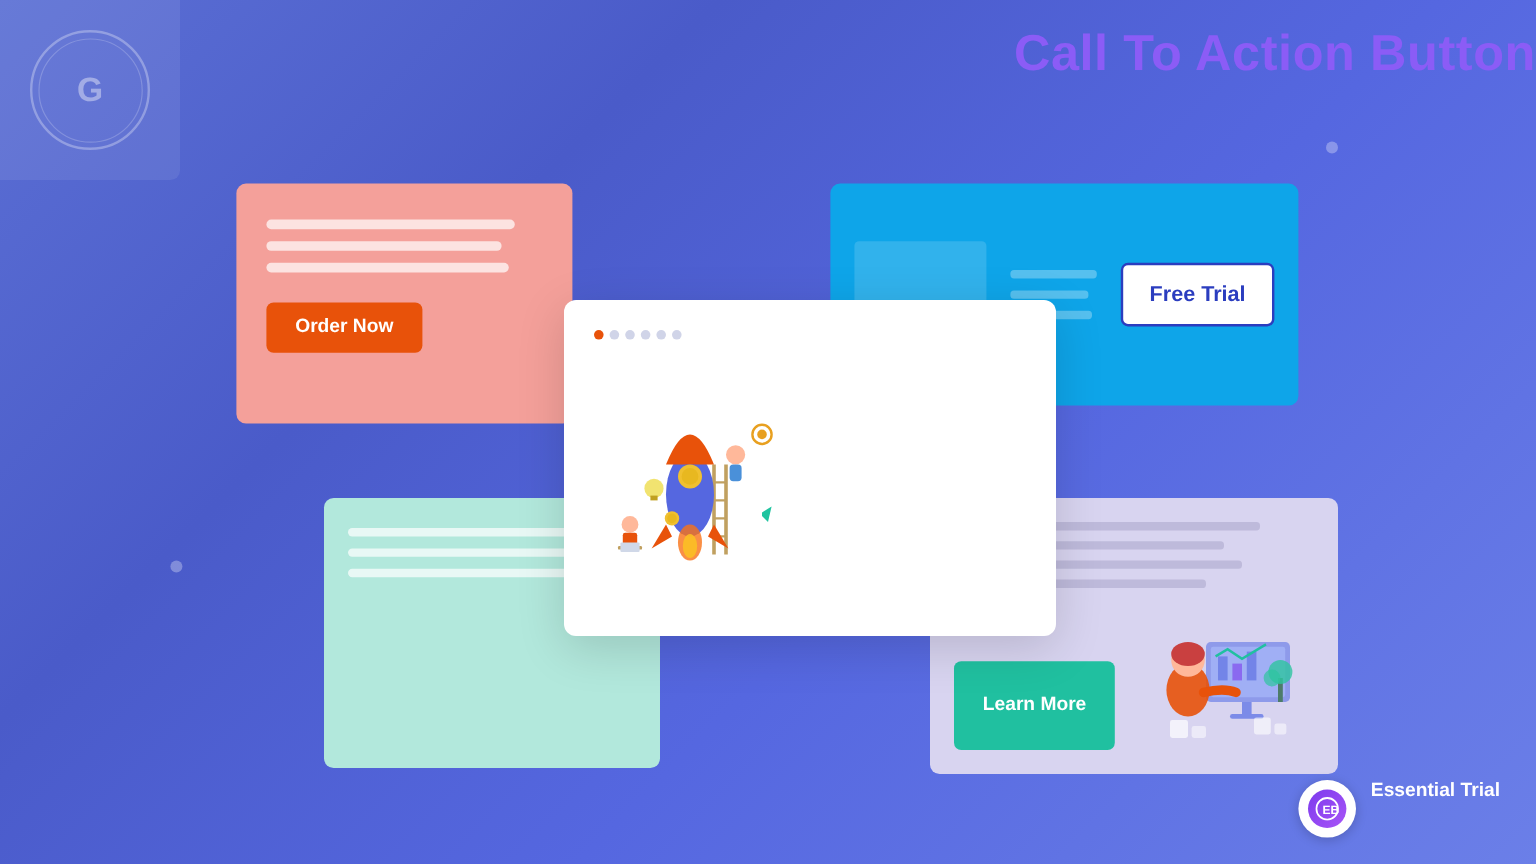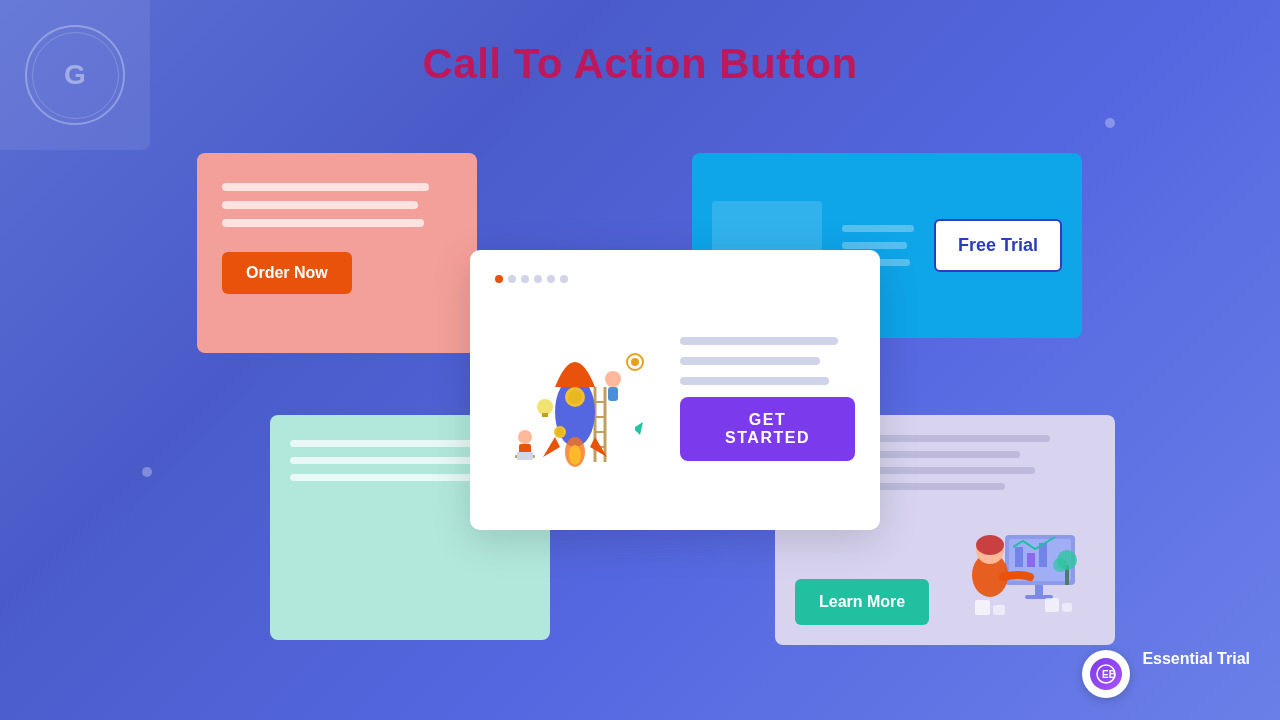--- a/index.html
+++ b/index.html
@@ -14,25 +14,25 @@
 
     
     .dot {
       position: absolute;
       border-radius: 50%;
       background: rgba(255,255,255,0.3);
     }
 
     
     .page-title {
-      text-align: center;
-      color: #be185d;
+      text-align: right;
+      color: #8b5cf6;
       font-size: 42px;
       font-weight: 700;
-      padding-top: 40px;
+      padding-top: 20px;
       position: relative;
       z-index: 10;
       letter-spacing: 0.5px;
     }
 
     
     .logo-area {
       position: absolute;
       top: 0;
       left: 0;
@@ -243,21 +243,21 @@
     .card-lavender-bottom {
       display: flex;
       align-items: flex-end;
       justify-content: space-between;
     }
 
     .btn-teal {
       background: #20c0a0;
       color: white;
       border: none;
-      padding: 14px 24px;
+      padding: 28px 24px;
       border-radius: 6px;
       font-size: 16px;
       font-weight: 600;
       cursor: pointer;
     }
 
     
     .person-illustration {
       width: 150px;
       height: 120px;
@@ -512,26 +512,20 @@
 
         <circle cx="30" cy="130" r="7" fill="#ffb89a"></circle>
         <rect x="24" y="137" width="12" height="12" rx="2" fill="#e8520a"></rect>
         <rect x="20" y="148" width="20" height="3" rx="1" fill="#c0a060"></rect>
         <rect x="22" y="145" width="16" height="8" rx="1" fill="#d0d8e8"></rect>
 
         <path d="M140 120 L148 115 L145 128 L140 123 Z" fill="#20c4a0"></path>
       </svg>
     </div>
 
-    <div class="center-right">
-      <div class="center-line"></div>
-      <div class="center-line"></div>
-      <div class="center-line"></div>
-      <button class="btn-purple">GET STARTED</button>
-    </div>
   </div>
 </div>
 
 <div class="branding">
   <div class="brand-icon">
     <div class="brand-icon-inner">
       <svg width="20" height="20" viewBox="0 0 20 20">
         <circle cx="10" cy="10" r="9" fill="none" stroke="white" stroke-width="1.5"></circle>
         <text x="6" y="14" fill="white" font-size="10" font-weight="bold">EB</text>
       </svg>

